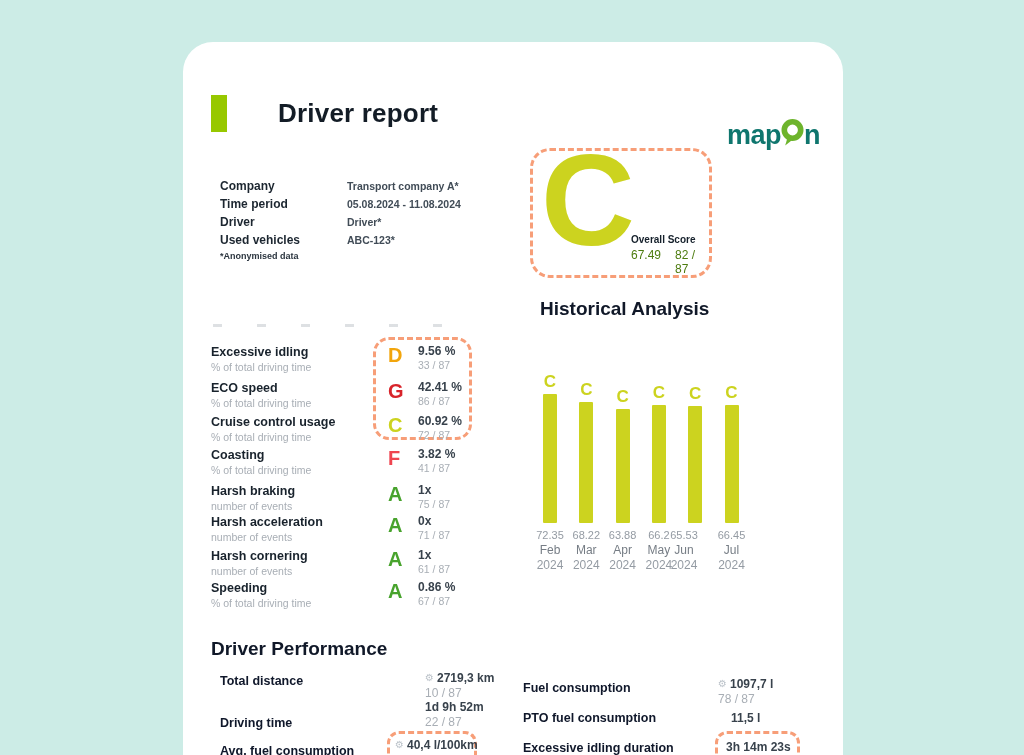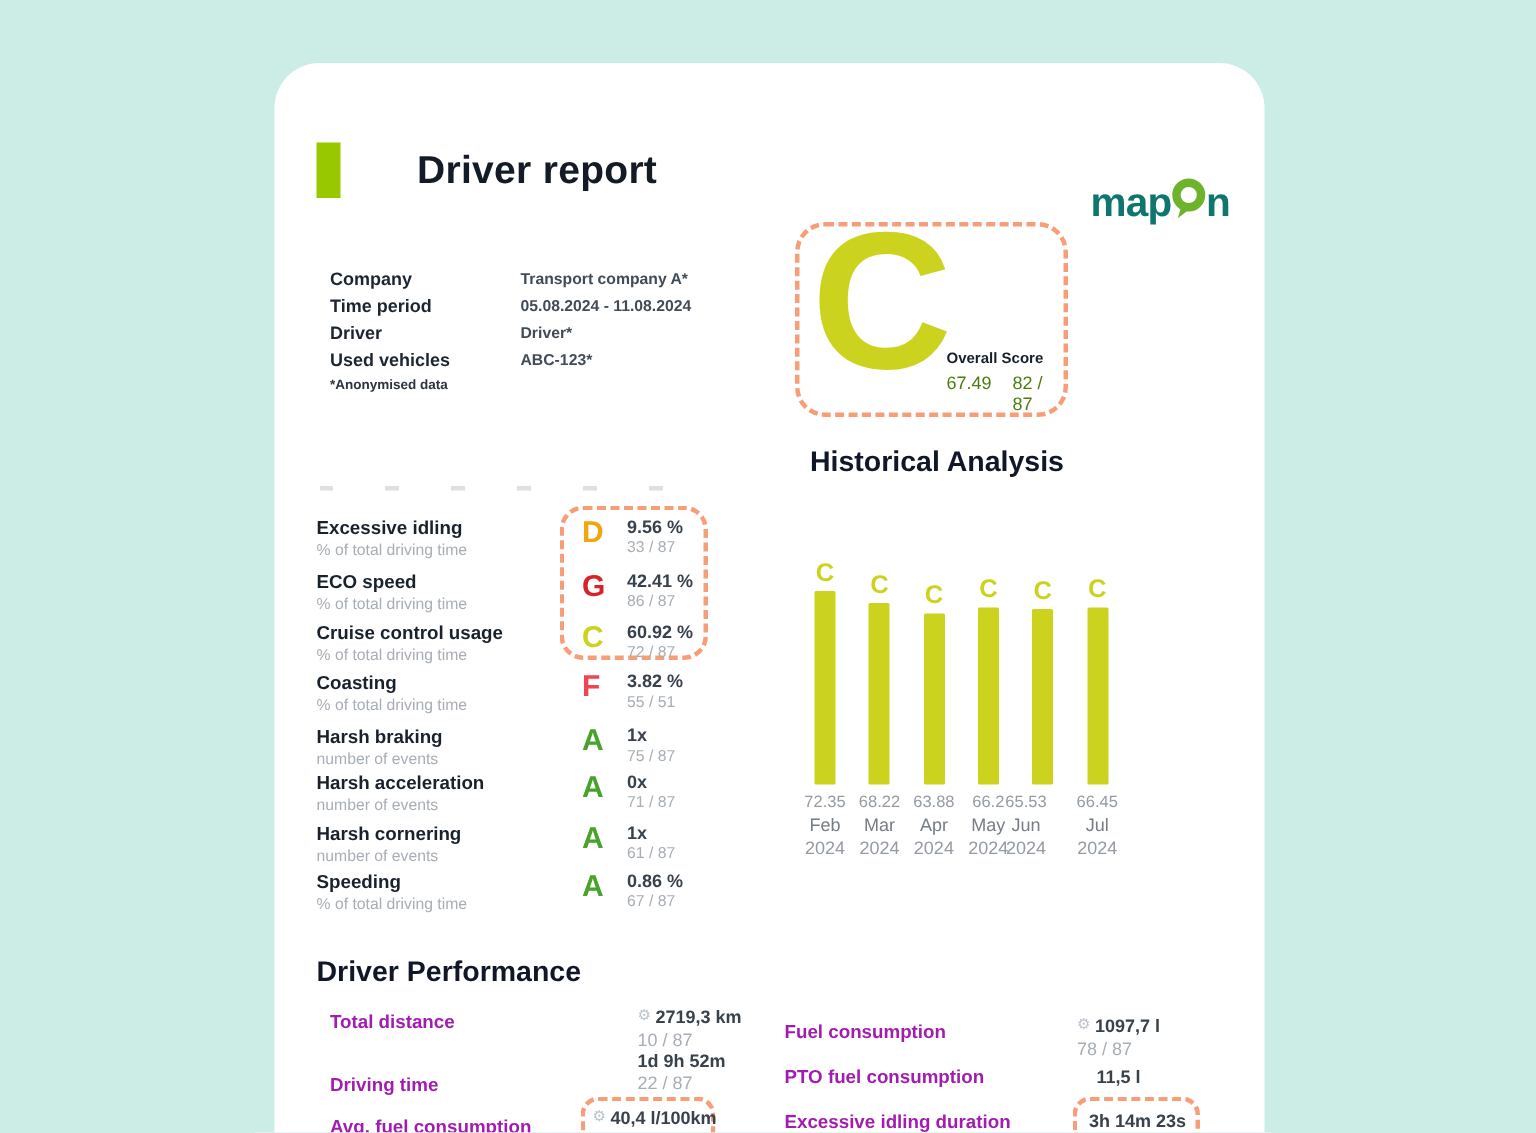--- a/index.html
+++ b/index.html
@@ -49,21 +49,21 @@
   
   #chart { position:absolute; left:350px; top:300px; width:250px; height:230px; }
   .bar { position:absolute; width:14px; border-radius:1px; }
   .bar-grade { position:absolute; width:30px; text-align:center; font-size:17px; font-weight:800; }
   .bar-labels { position:absolute; top:186px; width:44px; text-align:center; }
   .bar-value { font-size:11px; color:#949ba3; line-height:15px; }
   .bar-month { font-size:12px; color:#767d85; line-height:15px; }
   .bar-year  { font-size:12px; color:#949ba3; line-height:15px; }
 
   
-  .p-label { position:absolute; font-size:12.5px; font-weight:700; color:#a21caf; }
+  .p-label { position:absolute; font-size:12.5px; font-weight:700; color:#0f172a; }
   .p-valblock { position:absolute; }
   .p-line1 { font-size:12px; font-weight:700; color:#38424c; line-height:14px; display:flex; align-items:center; gap:3px; }
   .gear { font-size:10px; font-weight:400; color:#bcc3ca; font-family:"DejaVu Sans",sans-serif; }
   .p-rank { font-size:12px; color:#a8aeb5; margin-top:1px; }
   .perf-dashed-box { position:absolute; border:3px dashed #f79e78; border-radius:12px 12px 0 0; border-bottom:none; }
 </style>
 </head>
 <body>
 
 <div id="page">
@@ -198,21 +198,21 @@
         </div>
       </div>
       <div class="b-row" style="top: 406px;">
         <div>
           <div class="b-label">Coasting</div>
           <div class="b-sub">% of total driving time</div>
         </div>
         <div class="b-grade" style="color: rgb(239, 69, 80);">F</div>
         <div class="b-valblock">
           <div class="b-val">3.82 %</div>
-          <div class="b-rank">55 / 51</div>
+          <div class="b-rank">41 / 87</div>
         </div>
       </div>
       <div class="b-row" style="top: 442px;">
         <div>
           <div class="b-label">Harsh braking</div>
           <div class="b-sub">number of events</div>
         </div>
         <div class="b-grade" style="color: rgb(72, 163, 45);">A</div>
         <div class="b-valblock">
           <div class="b-val">1x</div>

